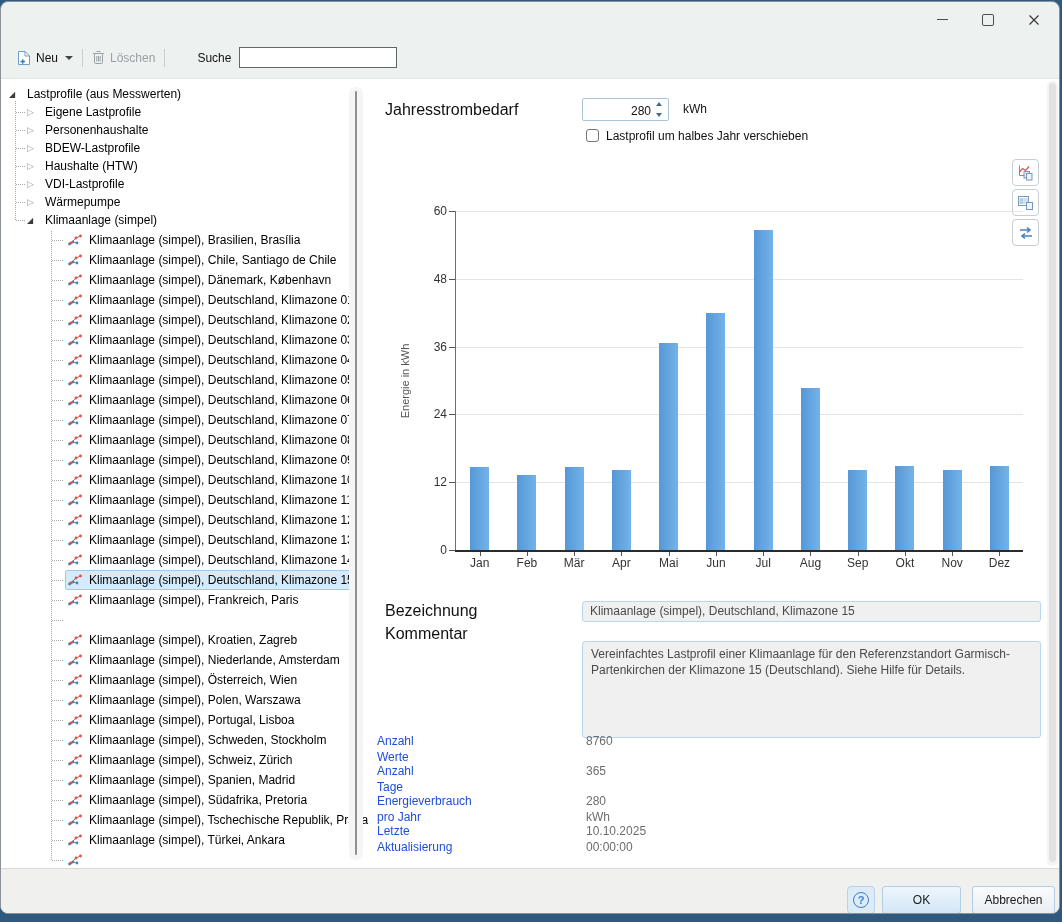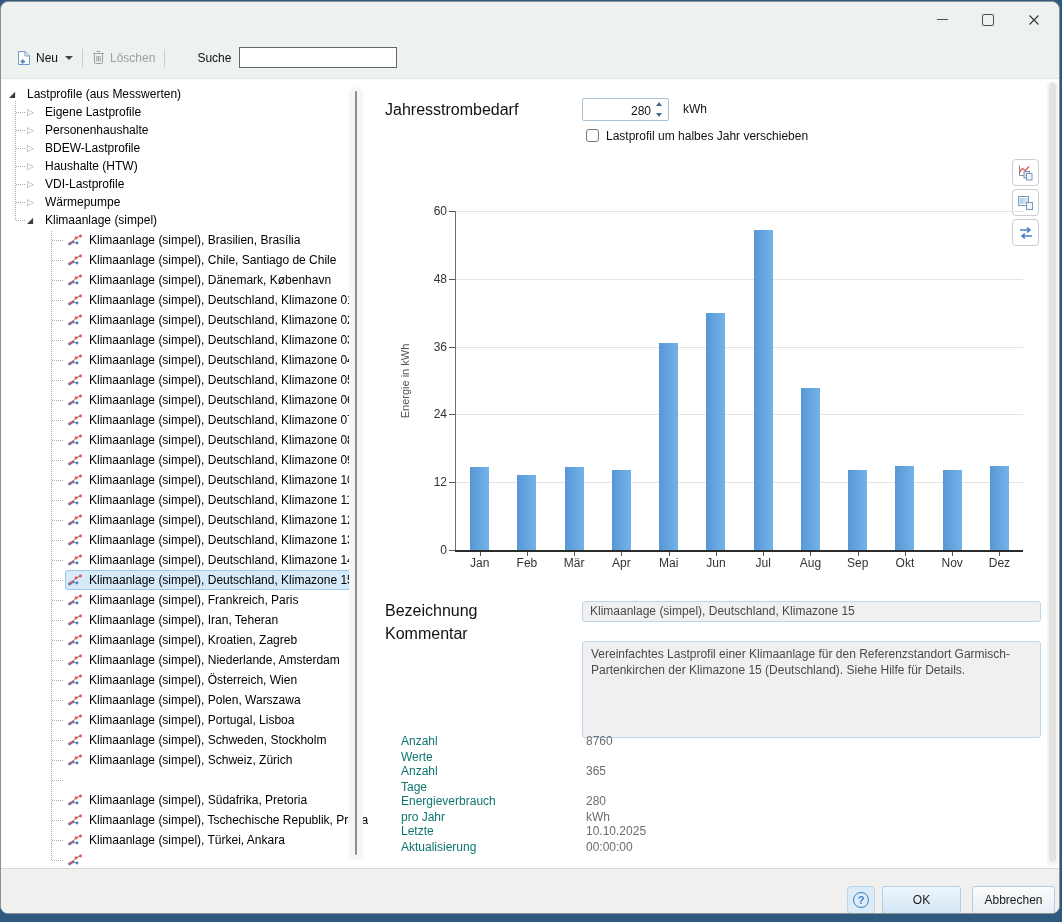--- a/index.html
+++ b/index.html
@@ -72,21 +72,21 @@
   .grid{height:1px;background:#e4e4e4;left:0;width:567px;}
   .bar{bottom:0;width:19px;background:linear-gradient(90deg,#5697d6,#74b3e9);}
   .ytick{width:32px;text-align:right;font-size:12px;color:#333;left:44px;height:16px;line-height:16px;}
   .ymark{width:6px;height:1px;background:#555;left:78px;}
   .xlab{text-align:center;font-size:12px;color:#333;top:345px;height:15px;line-height:15px;}
   .xmark{width:1px;height:4px;background:#555;top:341px;}
   .ylabel{left:34px;top:170px;transform:translate(-50%,-50%) rotate(-90deg);font-size:11px;color:#555;white-space:nowrap;}
   .readfield{left:211px;width:459px;background:#f0f0f0;border:1px solid #b9d7ef;border-radius:3px;font-size:12px;color:#4a4a4a;box-sizing:border-box;}
   .readfield.single{top:522px;height:21px;line-height:19px;padding:0 7px;white-space:nowrap;overflow:hidden;}
   .readfield.multi{top:549px;height:97px;padding:4px 8px;line-height:16px;margin-top:13px;}
-  .inflabel{left:30px;font-size:12px;color:#0f766e;height:16px;line-height:16px;}
+  .inflabel{left:6px;font-size:12px;color:#1d4ed8;height:16px;line-height:16px;}
   .infvalue{left:215px;font-size:12px;color:#6d6d6d;height:16px;line-height:16px;}
   .panel-scroll{position:absolute;left:1046px;top:2px;width:11px;height:785px;background:#f4f4f4;border-radius:5px;}
   .panel-thumb{position:absolute;left:2px;top:2px;width:7px;height:779px;background:#e2e2e2;border-radius:4px;}
   
   .bottombar{position:absolute;left:0;top:866px;width:100%;height:47px;background:#f0f1ef;border-top:1px solid #d9dad8;box-sizing:border-box;}
   .bottombar > *{position:absolute;}
   .help-btn{left:846px;top:17px;width:28px;height:28px;border:1px solid #b7d3ea;border-radius:4px;background:#dcebf8;display:flex;align-items:center;justify-content:center;padding:0;}
   .help-circle{width:16px;height:16px;border:1.5px solid #3f7fc1;border-radius:50%;color:#3f7fc1;font-size:11px;font-weight:bold;line-height:15px;text-align:center;box-sizing:border-box;}
   .btn{height:28px;border:1px solid #b3cde4;border-radius:3px;font-size:12px;color:#1a1a1a;font-family:inherit;padding:0;}
   .btn.ok{left:881px;top:17px;width:79px;background:linear-gradient(#eef6fc,#d3e6f6);}
@@ -516,37 +516,20 @@
                 <polyline points="3,9 8,4 12.5,2" stroke="#d9534f" stroke-width="1" fill="none"></polyline>
                 <circle cx="3" cy="9" r="1.4" fill="#d9534f"></circle>
                 <circle cx="8" cy="4" r="1.4" fill="#d9534f"></circle>
                 <circle cx="12.5" cy="2" r="1.4" fill="#d9534f"></circle>
               </svg>
             </span>
             <span class="tlabel">Klimaanlage (simpel), Frankreich, Paris</span>
           </span>
         </div>
         <div class="hg" style="left:51px;top:541px;width:11px;"></div>
-        <div class="trow" style="top:531px;left:64px;height:20px;">
-          <span class="leafinner">
-            <span class="licon">
-              <svg width="14" height="12" viewBox="0 0 14 12">
-                <polyline points="1,10 5,8 9,9" stroke="#5b8fd4" stroke-width="1" fill="none"></polyline>
-                <circle cx="1.5" cy="10" r="1.4" fill="#4a7fc0"></circle>
-                <circle cx="5" cy="8" r="1.4" fill="#4a7fc0"></circle>
-                <circle cx="9" cy="9" r="1.4" fill="#4a7fc0"></circle>
-                <polyline points="3,9 8,4 12.5,2" stroke="#d9534f" stroke-width="1" fill="none"></polyline>
-                <circle cx="3" cy="9" r="1.4" fill="#d9534f"></circle>
-                <circle cx="8" cy="4" r="1.4" fill="#d9534f"></circle>
-                <circle cx="12.5" cy="2" r="1.4" fill="#d9534f"></circle>
-              </svg>
-            </span>
-            <span class="tlabel">Klimaanlage (simpel), Iran, Teheran</span>
-          </span>
-        </div>
         <div class="hg" style="left:51px;top:561px;width:11px;"></div>
         <div class="trow" style="top:551px;left:64px;height:20px;">
           <span class="leafinner">
             <span class="licon">
               <svg width="14" height="12" viewBox="0 0 14 12">
                 <polyline points="1,10 5,8 9,9" stroke="#5b8fd4" stroke-width="1" fill="none"></polyline>
                 <circle cx="1.5" cy="10" r="1.4" fill="#4a7fc0"></circle>
                 <circle cx="5" cy="8" r="1.4" fill="#4a7fc0"></circle>
                 <circle cx="9" cy="9" r="1.4" fill="#4a7fc0"></circle>
                 <polyline points="3,9 8,4 12.5,2" stroke="#d9534f" stroke-width="1" fill="none"></polyline>
@@ -660,20 +643,37 @@
                 <polyline points="3,9 8,4 12.5,2" stroke="#d9534f" stroke-width="1" fill="none"></polyline>
                 <circle cx="3" cy="9" r="1.4" fill="#d9534f"></circle>
                 <circle cx="8" cy="4" r="1.4" fill="#d9534f"></circle>
                 <circle cx="12.5" cy="2" r="1.4" fill="#d9534f"></circle>
               </svg>
             </span>
             <span class="tlabel">Klimaanlage (simpel), Schweiz, Zürich</span>
           </span>
         </div>
         <div class="hg" style="left:51px;top:701px;width:11px;"></div>
+        <div class="trow" style="top:691px;left:64px;height:20px;">
+          <span class="leafinner">
+            <span class="licon">
+              <svg width="14" height="12" viewBox="0 0 14 12">
+                <polyline points="1,10 5,8 9,9" stroke="#5b8fd4" stroke-width="1" fill="none"></polyline>
+                <circle cx="1.5" cy="10" r="1.4" fill="#4a7fc0"></circle>
+                <circle cx="5" cy="8" r="1.4" fill="#4a7fc0"></circle>
+                <circle cx="9" cy="9" r="1.4" fill="#4a7fc0"></circle>
+                <polyline points="3,9 8,4 12.5,2" stroke="#d9534f" stroke-width="1" fill="none"></polyline>
+                <circle cx="3" cy="9" r="1.4" fill="#d9534f"></circle>
+                <circle cx="8" cy="4" r="1.4" fill="#d9534f"></circle>
+                <circle cx="12.5" cy="2" r="1.4" fill="#d9534f"></circle>
+              </svg>
+            </span>
+            <span class="tlabel">Klimaanlage (simpel), Spanien, Madrid</span>
+          </span>
+        </div>
         <div class="hg" style="left:51px;top:721px;width:11px;"></div>
         <div class="trow" style="top:711px;left:64px;height:20px;">
           <span class="leafinner">
             <span class="licon">
               <svg width="14" height="12" viewBox="0 0 14 12">
                 <polyline points="1,10 5,8 9,9" stroke="#5b8fd4" stroke-width="1" fill="none"></polyline>
                 <circle cx="1.5" cy="10" r="1.4" fill="#4a7fc0"></circle>
                 <circle cx="5" cy="8" r="1.4" fill="#4a7fc0"></circle>
                 <circle cx="9" cy="9" r="1.4" fill="#4a7fc0"></circle>
                 <polyline points="3,9 8,4 12.5,2" stroke="#d9534f" stroke-width="1" fill="none"></polyline>

